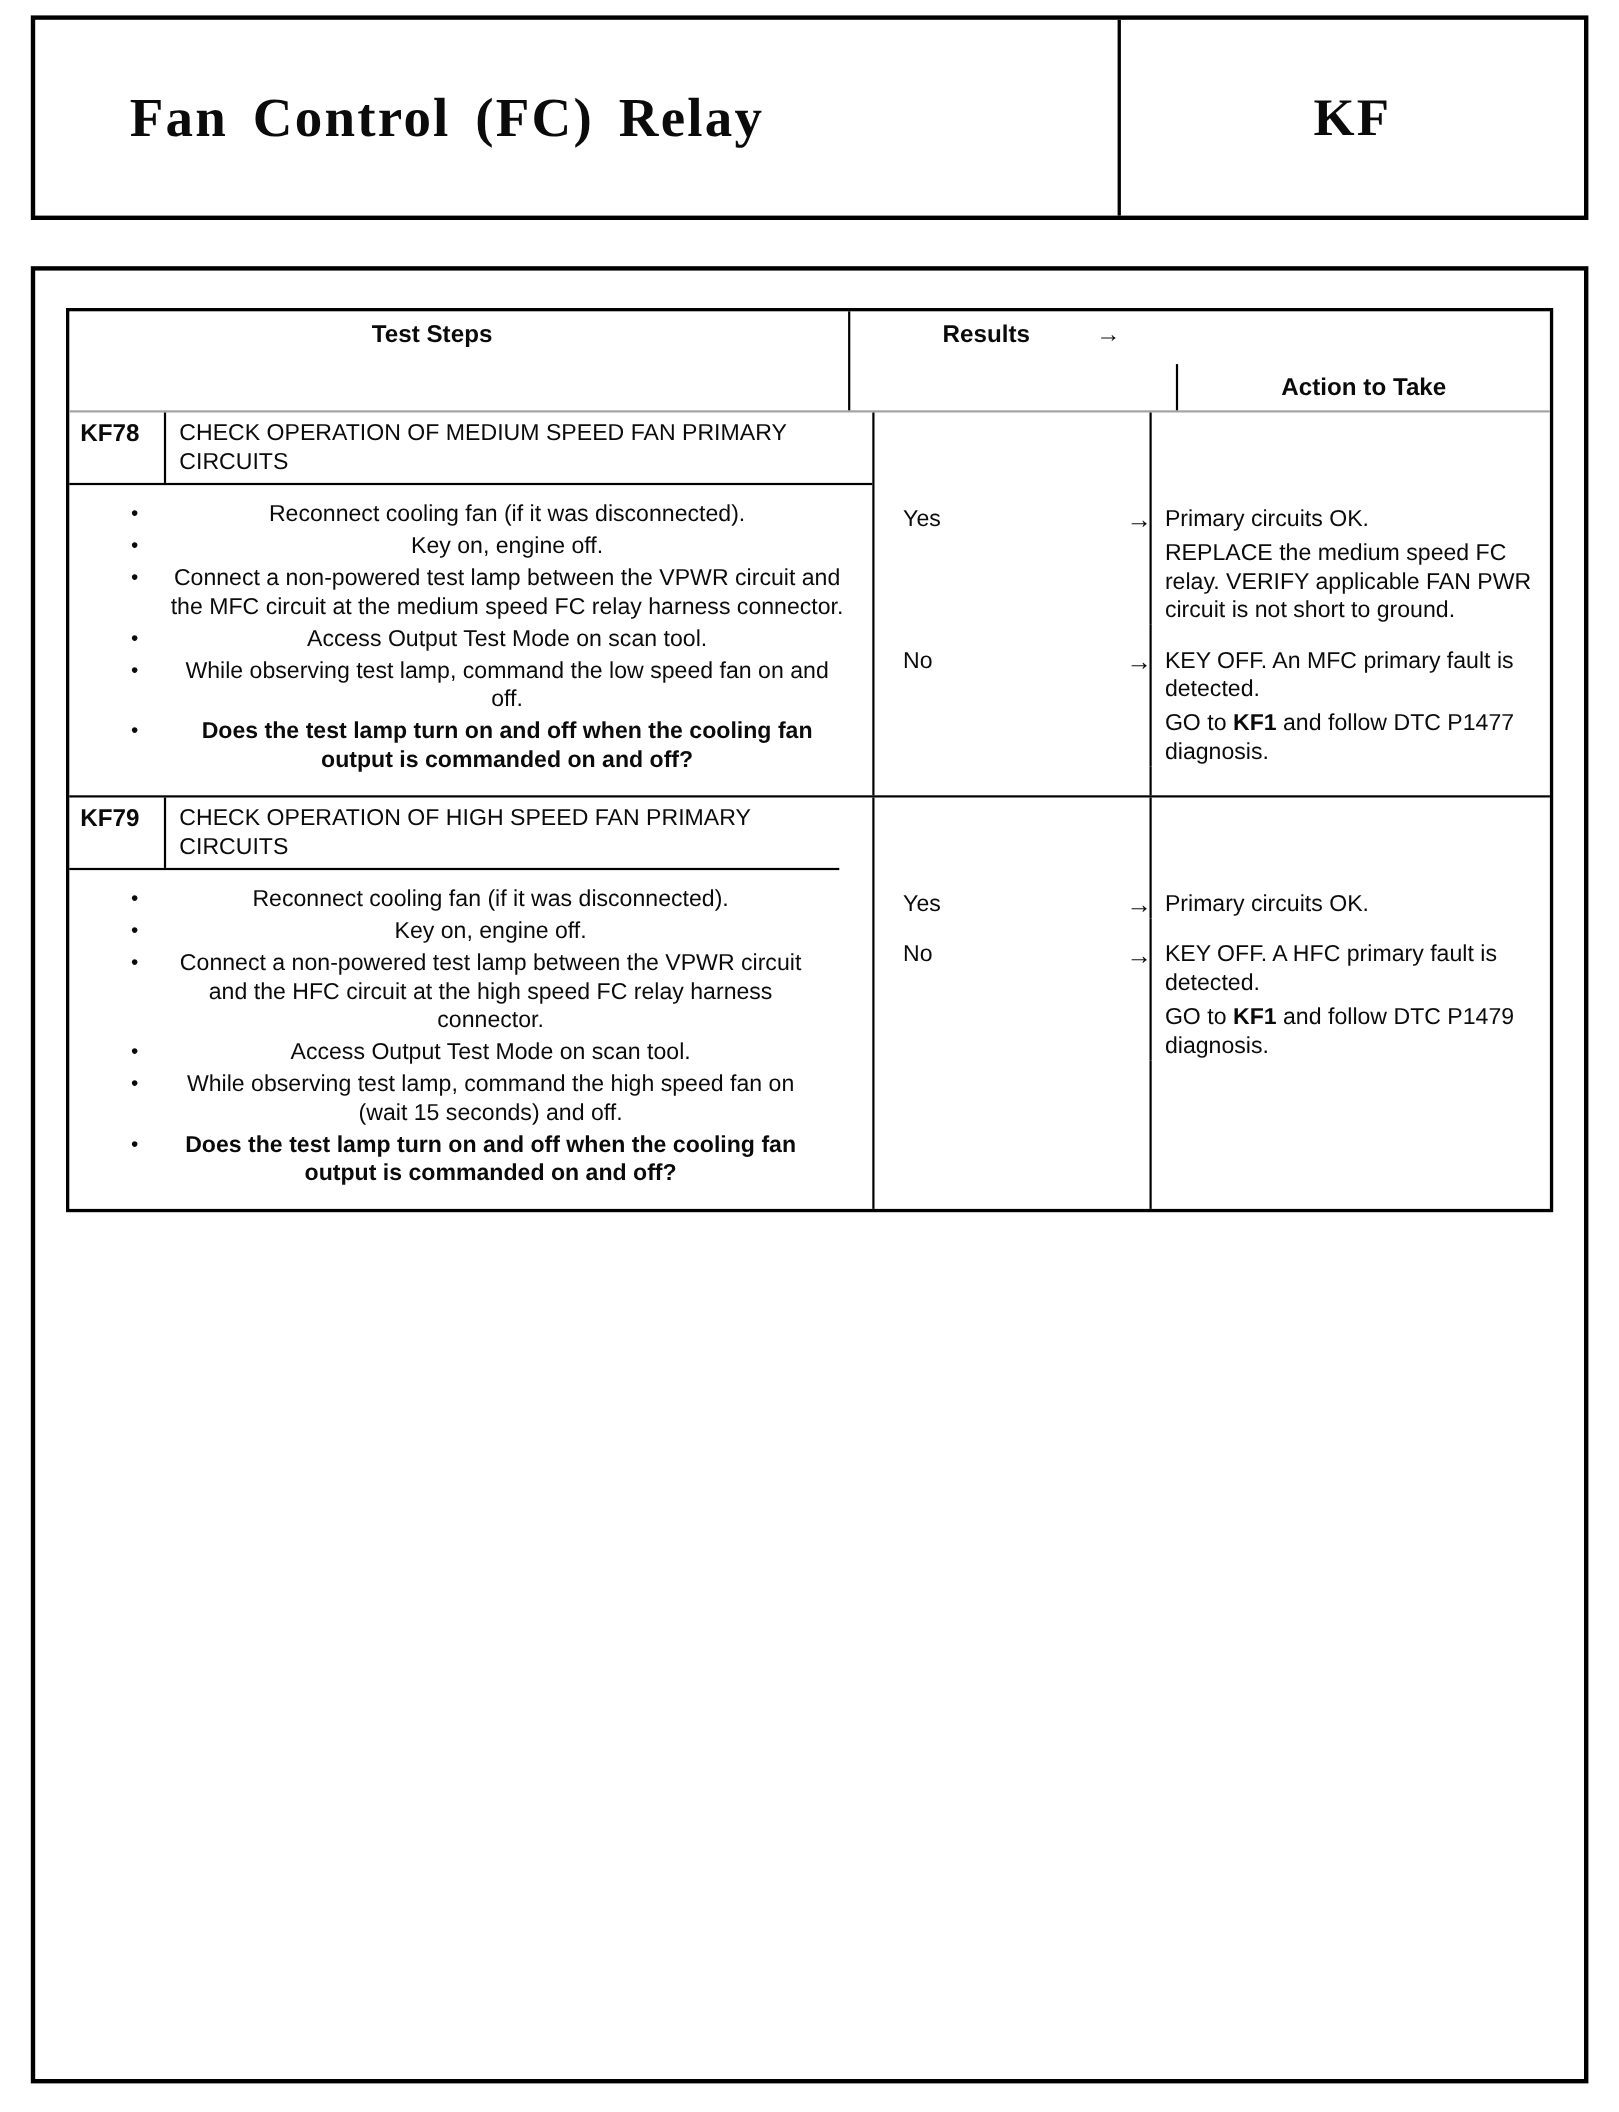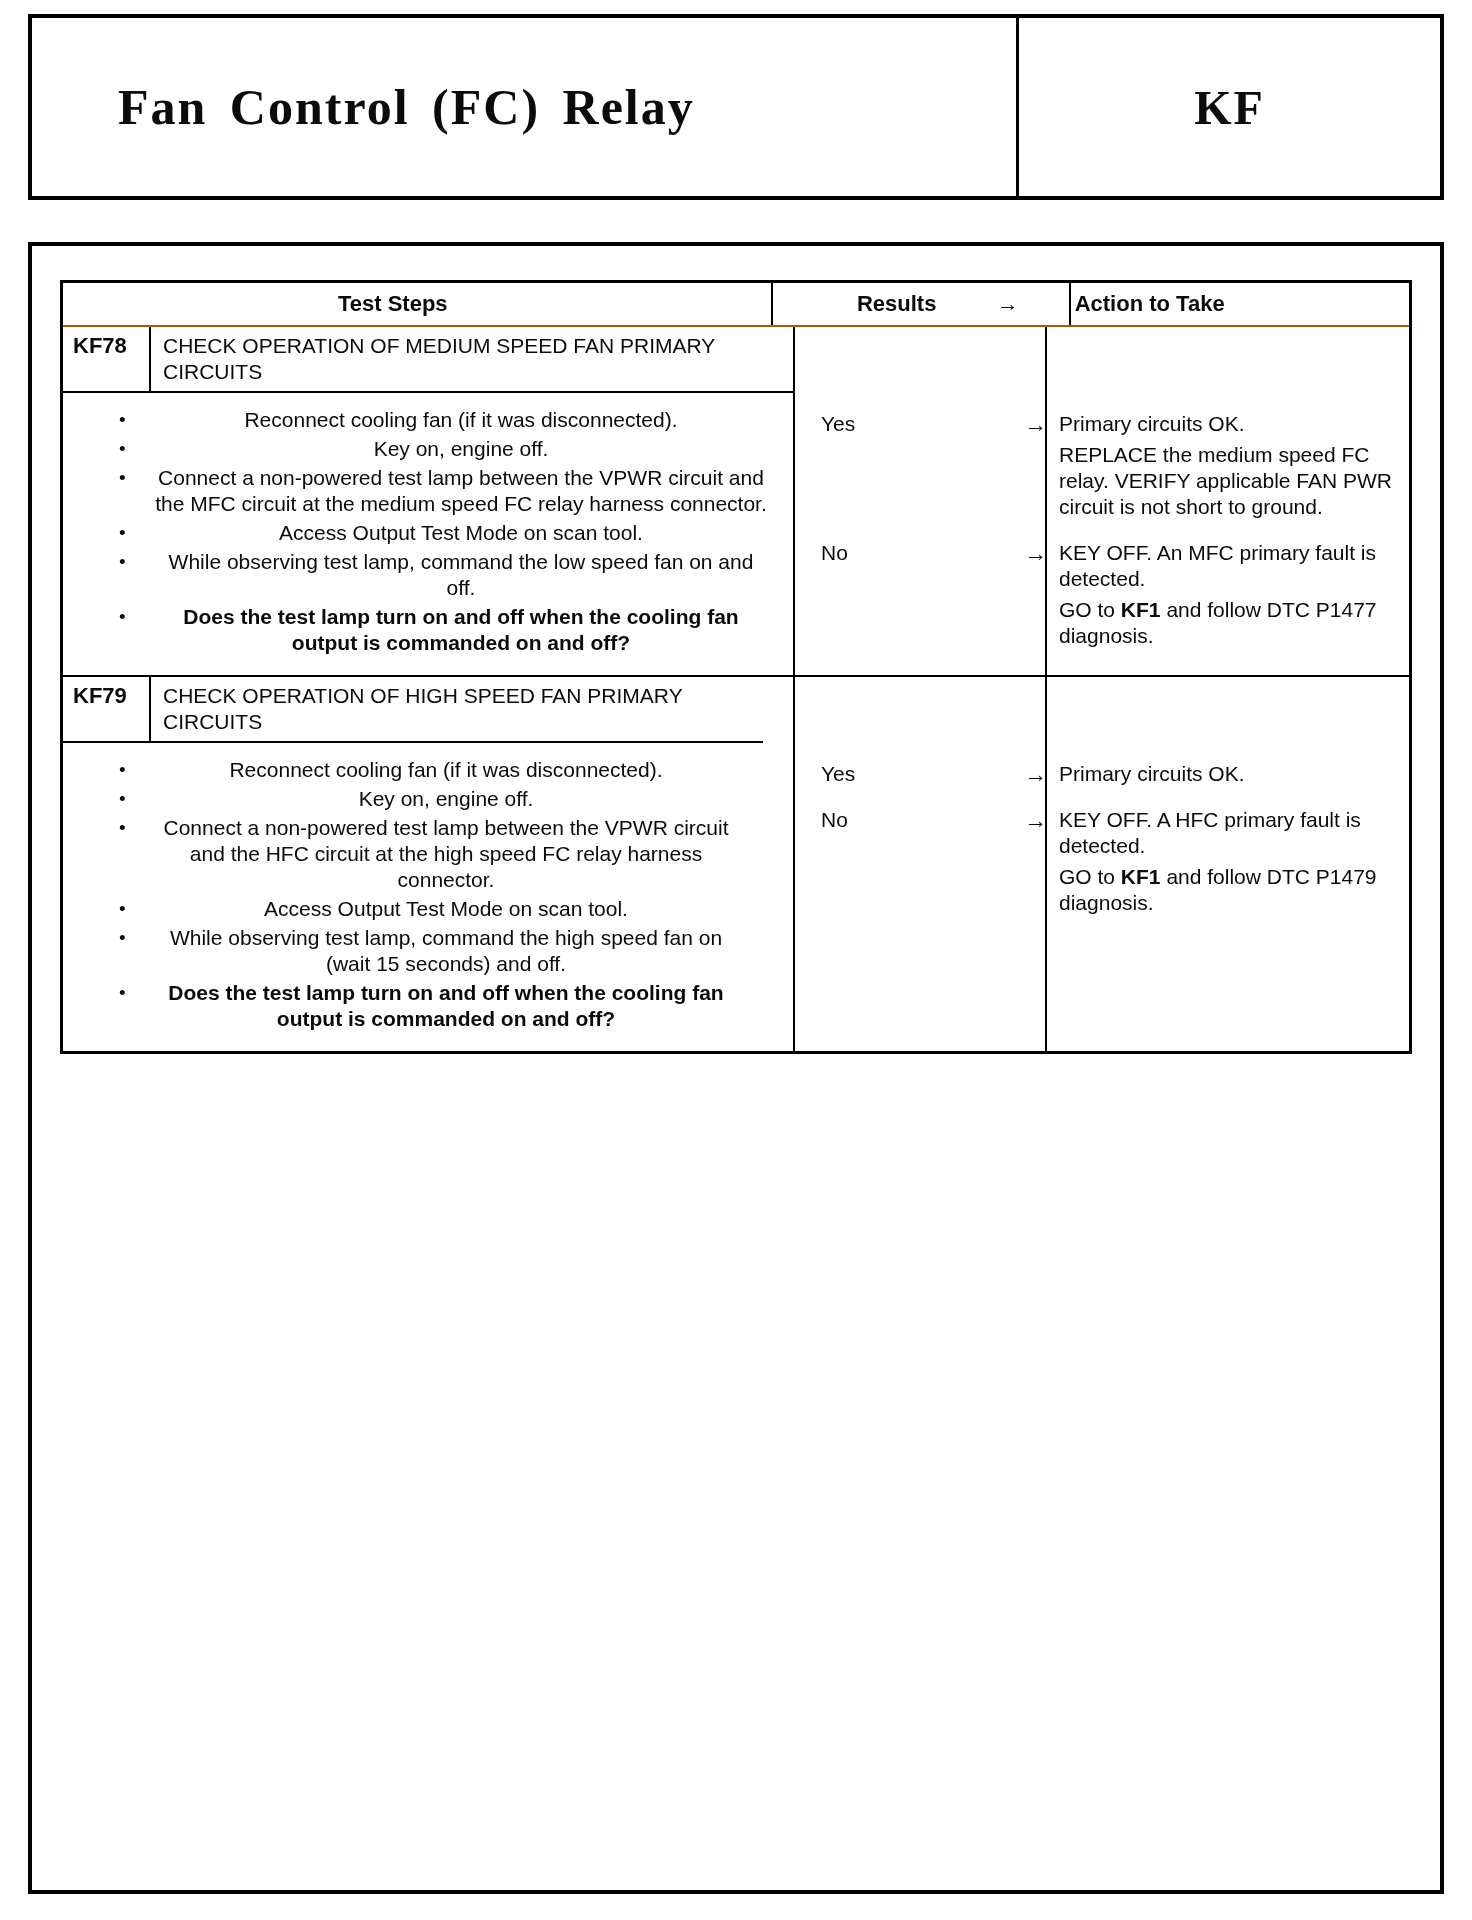--- a/index.html
+++ b/index.html
@@ -30,24 +30,24 @@
   .main-box {
     position:absolute; left:28px; top:242px; width:1416px; height:1652px;
     border:4px solid #000; background:#fff;
   }
 
   
   .test-table {
     position:absolute; left:28px; top:34px; width:1352px;
     border:3px solid #000; font-size:21px; line-height:26px;
   }
-  .thead { display:flex; border-bottom:2px solid #a16207; font-weight:bold; font-size:22px;gap:48px; }
+  .thead { display:flex; border-bottom:2px solid #a3a3a3; font-weight:bold; font-size:22px;gap:48px; }
   .h-steps   { width:730px; text-align:center; padding:8px 4px; }
   .h-results { width:276px; text-align:center; padding:8px 4px; border-left:2px solid #000; position:relative; }
-  .h-action  { width:376px; text-align:left; padding:8px 4px; border-left:2px solid #000; }
+  .h-action  { width:376px; text-align:center; padding:8px 4px; border-left:2px solid #000;margin-top:48px; }
   .h-arrow   { position:absolute; right:2px; top:8px; font-weight:normal; font-size:22px; }
 
   .trow { display:flex; align-items:stretch; }
   .trow + .trow { border-top:2px solid #000;gap:30px; }
 
   
   .cell-steps { width:858px; display:flex; flex-direction:column; }
   .steps-head { display:flex; border-bottom:2px solid #000; }
   .row-code {
     width:88px; border-right:2px solid #000; font-weight:bold; font-size:22px;

